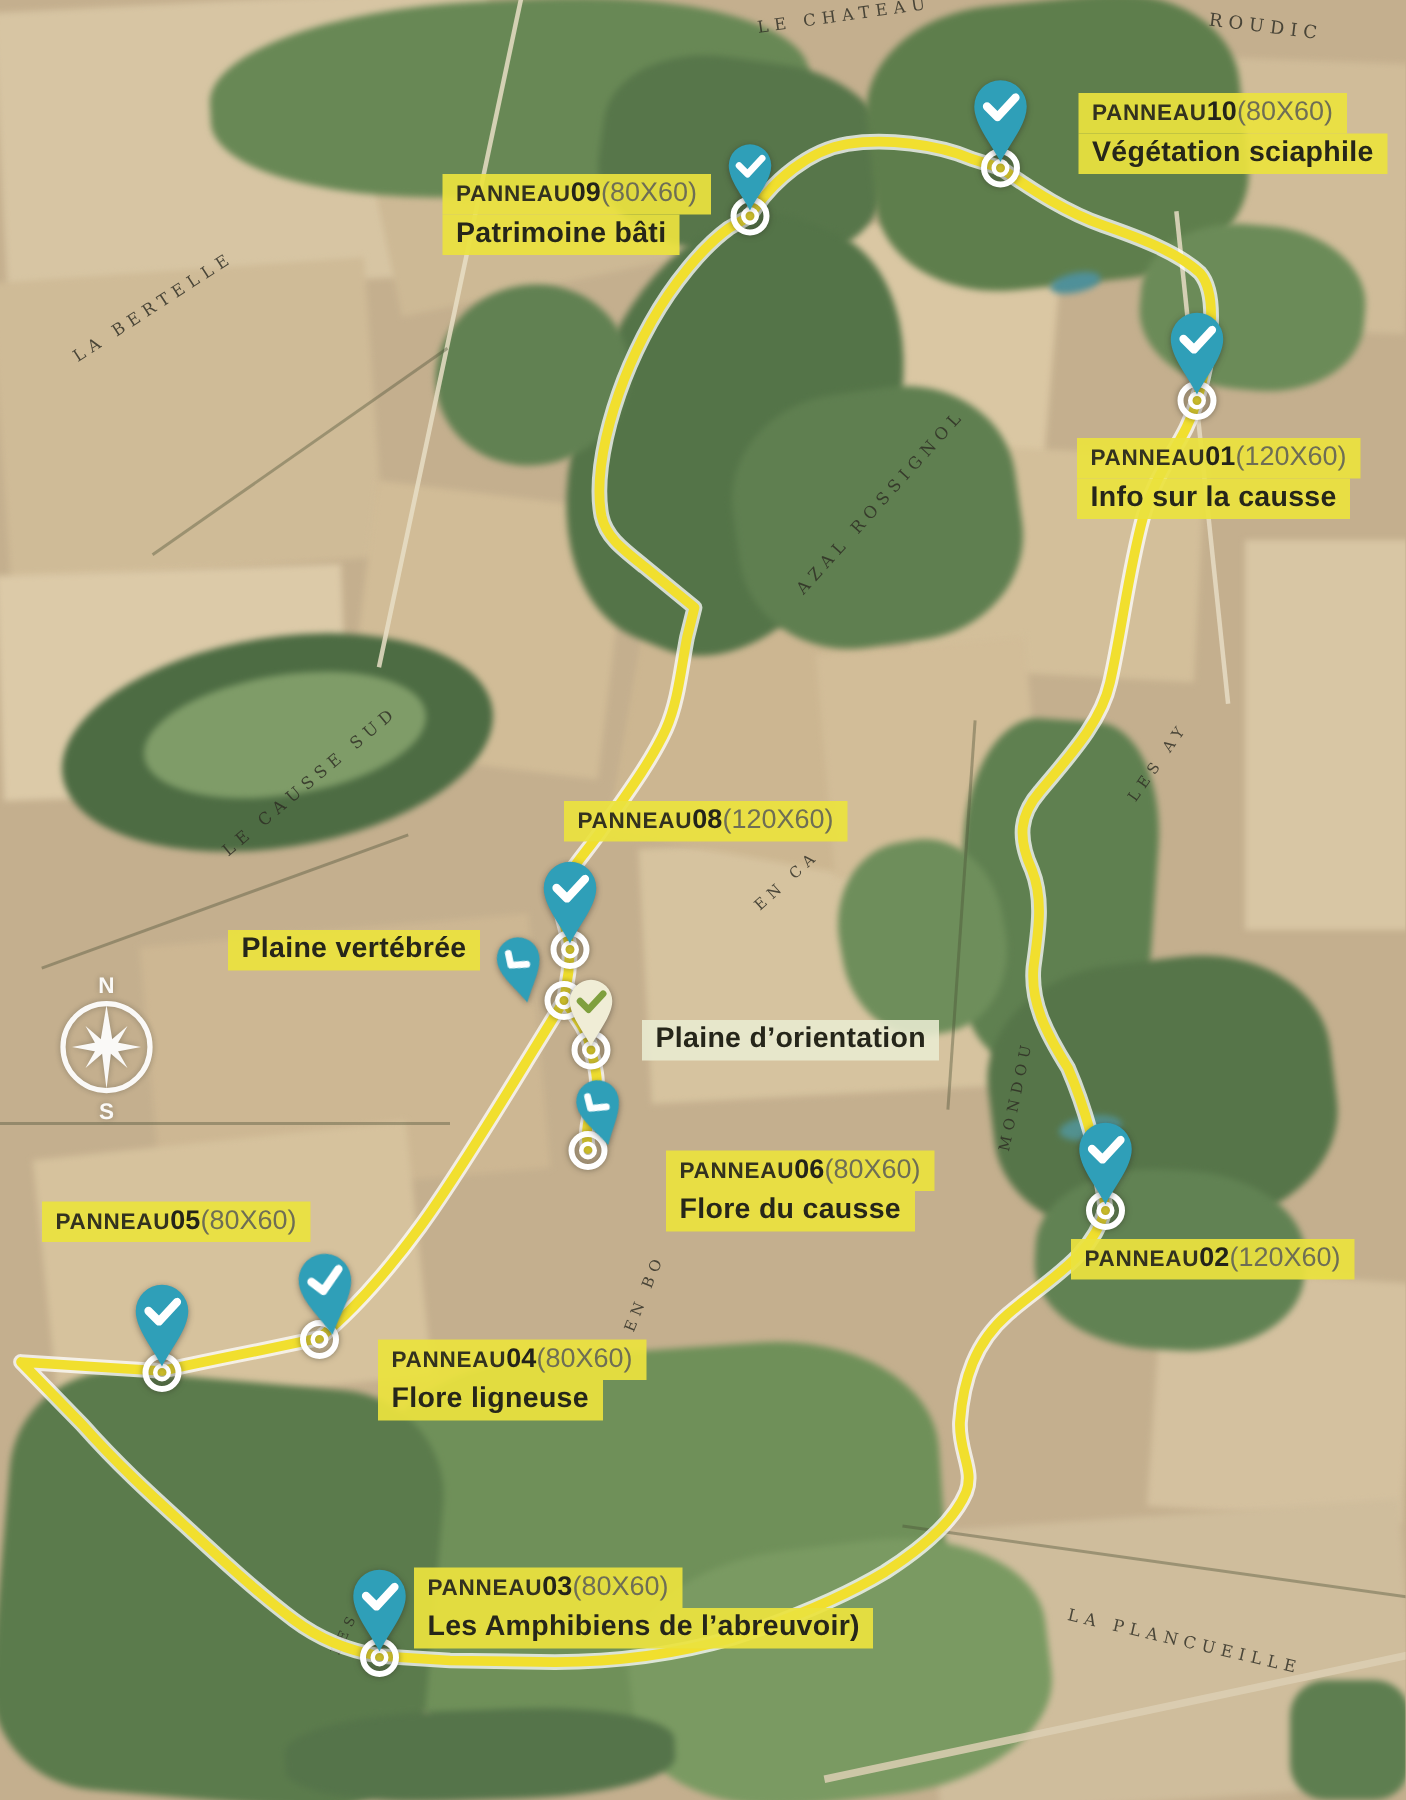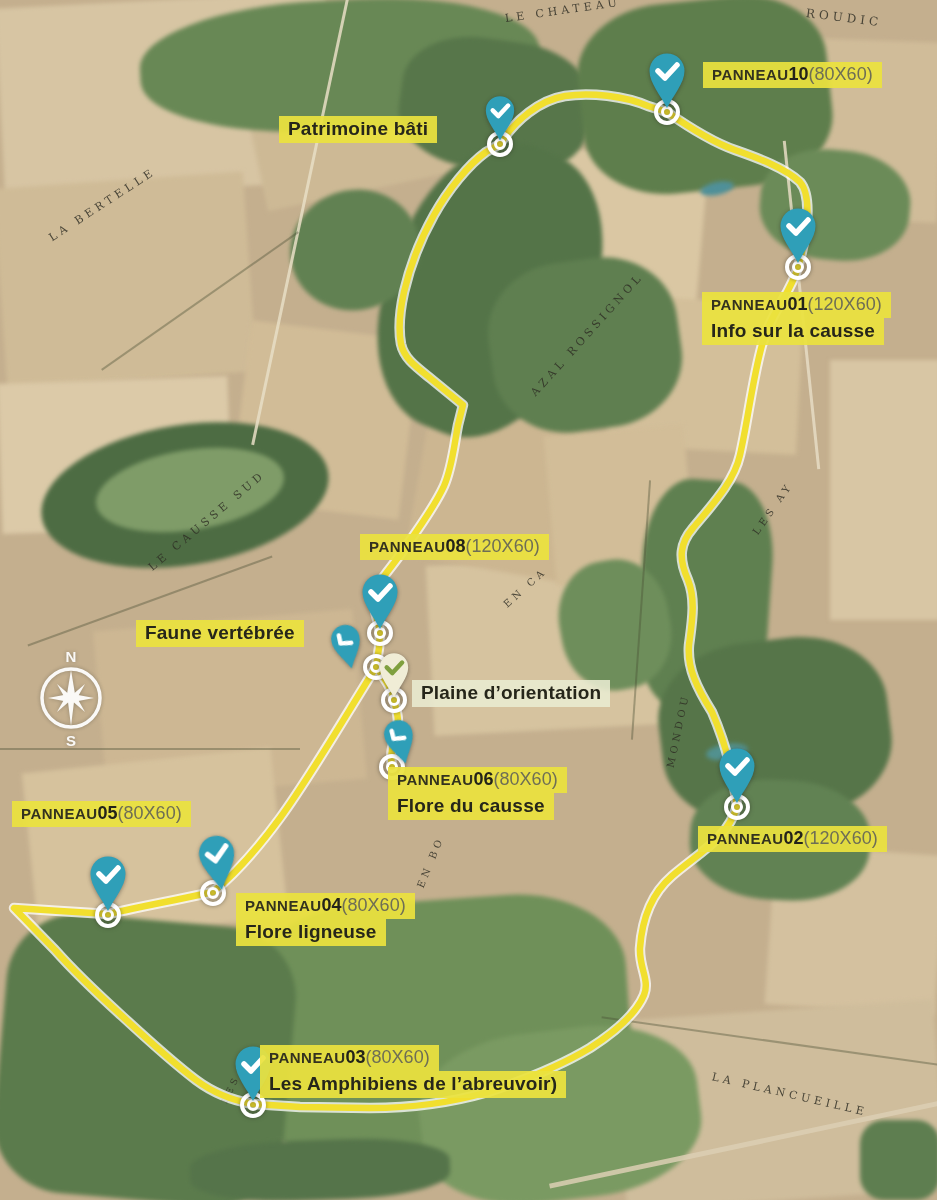--- a/index.html
+++ b/index.html
@@ -19,21 +19,21 @@
   svg.target{position:absolute;width:30px;height:30px;z-index:5;filter:drop-shadow(0 0 2px rgba(40,40,30,.5));}
   
   svg.pin{position:absolute;width:44px;height:58px;z-index:6;filter:drop-shadow(0 1px 2px rgba(30,30,30,.45));
           transform-origin:50% 100%;}
   svg.pin.sm{width:36px;height:47px;}
   .pin-body{fill:#2f9fb8;}
   .pin-body.cream{fill:#f0edd6;}
   .pin-check{fill:none;stroke:#fff;stroke-width:5.5;stroke-linecap:round;stroke-linejoin:round;}
   .pin-check.green{stroke:#7fa03e;}
   
-  .plabel{position:absolute;z-index:7;line-height:1.05;}
+  .plabel{position:absolute;z-index:7;line-height:1.05;margin-left:16px;}
   .pl-row{display:table;background:rgba(235,226,62,.93);padding:3px 9px 4px 9px;}
   .pl-row.pale{background:rgba(233,236,210,.88);}
   .pl-prefix{font-size:15px;font-weight:700;letter-spacing:.5px;color:#33321f;}
   .pl-num{font-size:18px;font-weight:800;color:#23231a;}
   .pl-size{font-size:18px;font-weight:400;color:#6e6e55;}
   .pl-title{font-size:19px;font-weight:800;color:#26261a;letter-spacing:.2px;}
   
   svg.compass{position:absolute;left:28px;top:648px;z-index:5;opacity:.93;
               filter:drop-shadow(0 0 2px rgba(60,60,50,.4));}
   .comp-txt{fill:#fff;font-family:"Liberation Sans",sans-serif;font-weight:bold;font-size:15px;text-anchor:middle;}
@@ -207,28 +207,36 @@
     <path class="pin-body" d="M22 56 C16 44 4.5 31 4.5 19 A17.5 17.5 0 1 1 39.5 19 C39.5 31 28 44 22 56 Z"></path>
     <path class="pin-check" d="M13 19 l7 7 l12 -13"></path>
   </svg>
 <svg class="pin" style="left:231px;top:1045px" viewBox="0 0 44 58">
     <path class="pin-body" d="M22 56 C16 44 4.5 31 4.5 19 A17.5 17.5 0 1 1 39.5 19 C39.5 31 28 44 22 56 Z"></path>
     <path class="pin-check" d="M13 19 l7 7 l12 -13"></path>
   </svg>
 
 <div class="plabel" style="left:279px;top:116px">
   <div class="pl-row">
+      <span class="pl-prefix">PANNEAU</span> 
+      <span class="pl-num">09</span> 
+      <span class="pl-size">(80X60)</span>
+    </div>
+  <div class="pl-row">
       <span class="pl-title">Patrimoine bâti</span>
     </div>
 </div>
 <div class="plabel" style="left:703px;top:62px">
   <div class="pl-row">
       <span class="pl-prefix">PANNEAU</span> 
       <span class="pl-num">10</span> 
       <span class="pl-size">(80X60)</span>
+    </div>
+  <div class="pl-row">
+      <span class="pl-title">Végétation sciaphile</span>
     </div>
 </div>
 <div class="plabel" style="left:702px;top:292px">
   <div class="pl-row">
       <span class="pl-prefix">PANNEAU</span> 
       <span class="pl-num">01</span> 
       <span class="pl-size">(120X60)</span>
     </div>
   <div class="pl-row">
       <span class="pl-title">Info sur la causse</span>
@@ -236,29 +244,29 @@
 </div>
 <div class="plabel" style="left:360px;top:534px">
   <div class="pl-row">
       <span class="pl-prefix">PANNEAU</span> 
       <span class="pl-num">08</span> 
       <span class="pl-size">(120X60)</span>
     </div>
 </div>
 <div class="plabel" style="left:136px;top:620px">
   <div class="pl-row">
-      <span class="pl-title">Faune vertébrée</span>
+      <span class="pl-title">Plaine vertébrée</span>
     </div>
 </div>
 <div class="plabel" style="left:412px;top:680px">
   <div class="pl-row pale">
       <span class="pl-title">Plaine d’orientation</span>
     </div>
 </div>
-<div class="plabel" style="left:388px;top:767px">
+<div class="plabel" style="left:428px;top:767px">
   <div class="pl-row">
       <span class="pl-prefix">PANNEAU</span> 
       <span class="pl-num">06</span> 
       <span class="pl-size">(80X60)</span>
     </div>
   <div class="pl-row">
       <span class="pl-title">Flore du causse</span>
     </div>
 </div>
 <div class="plabel" style="left:698px;top:826px">

